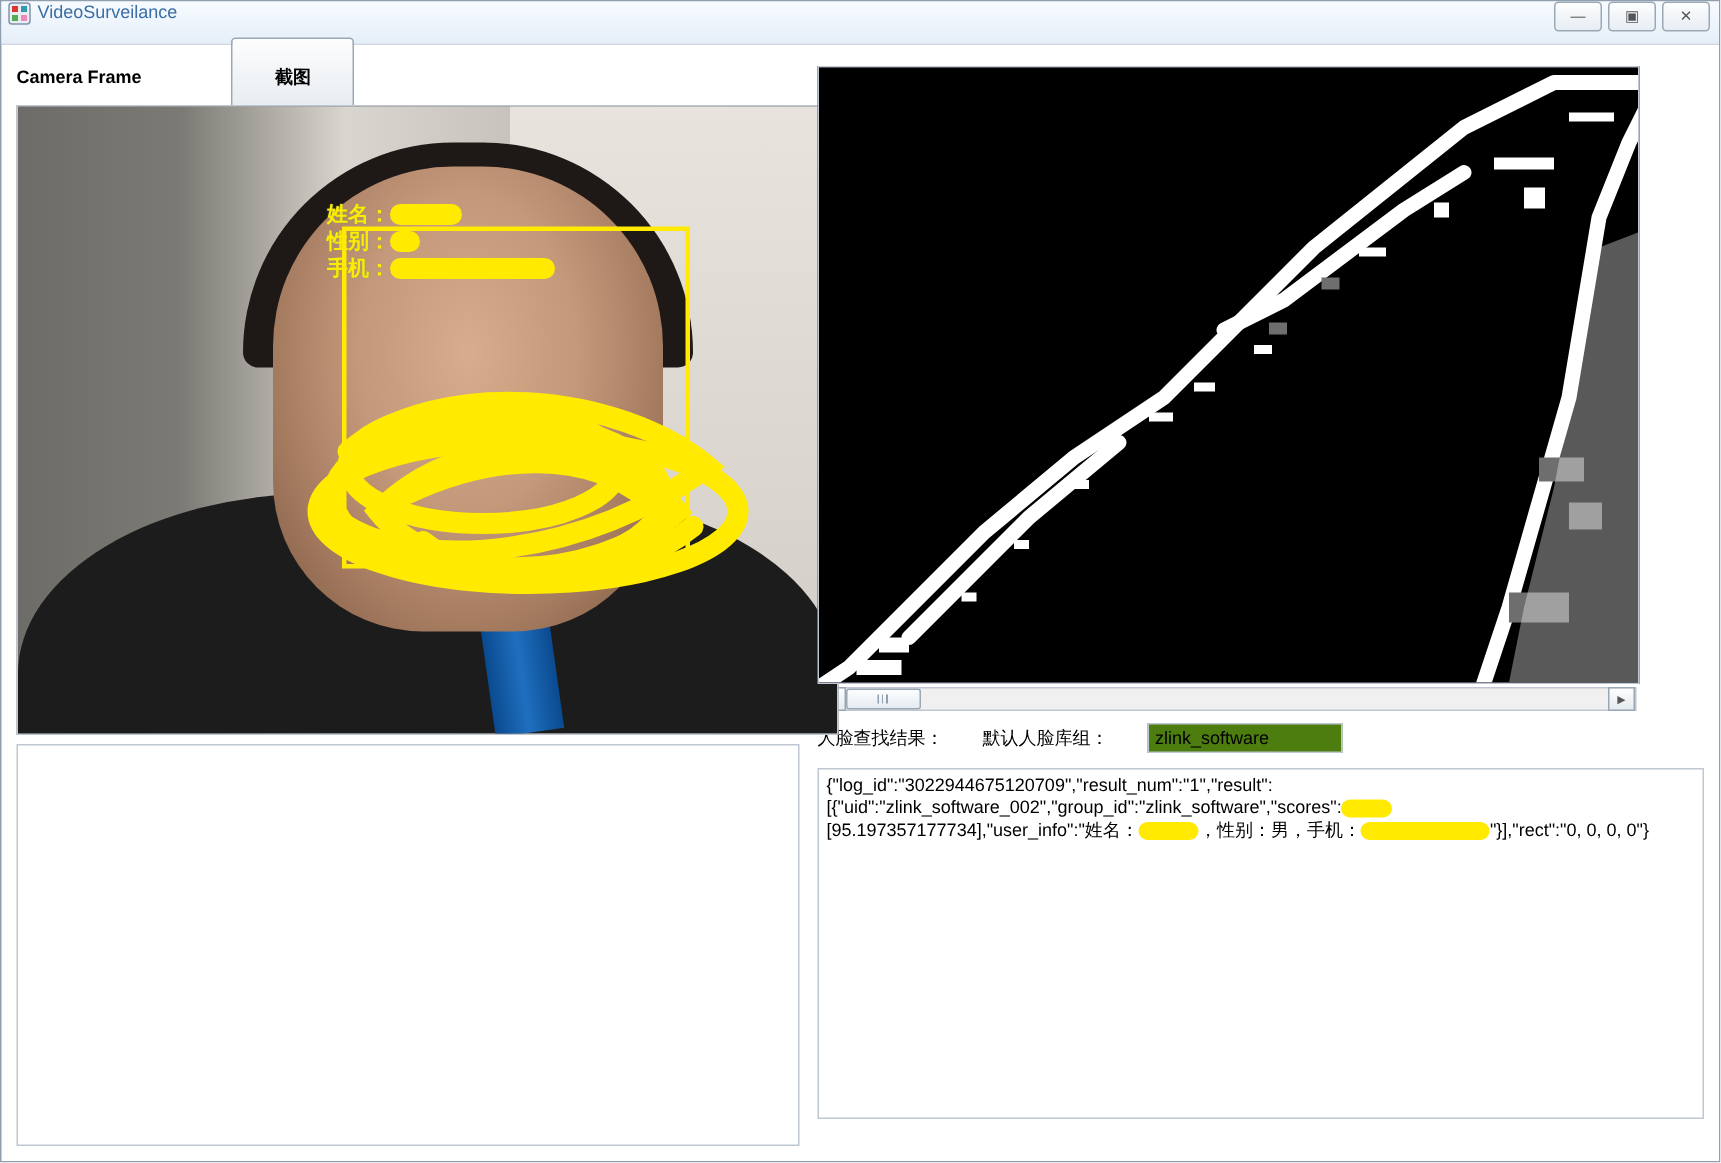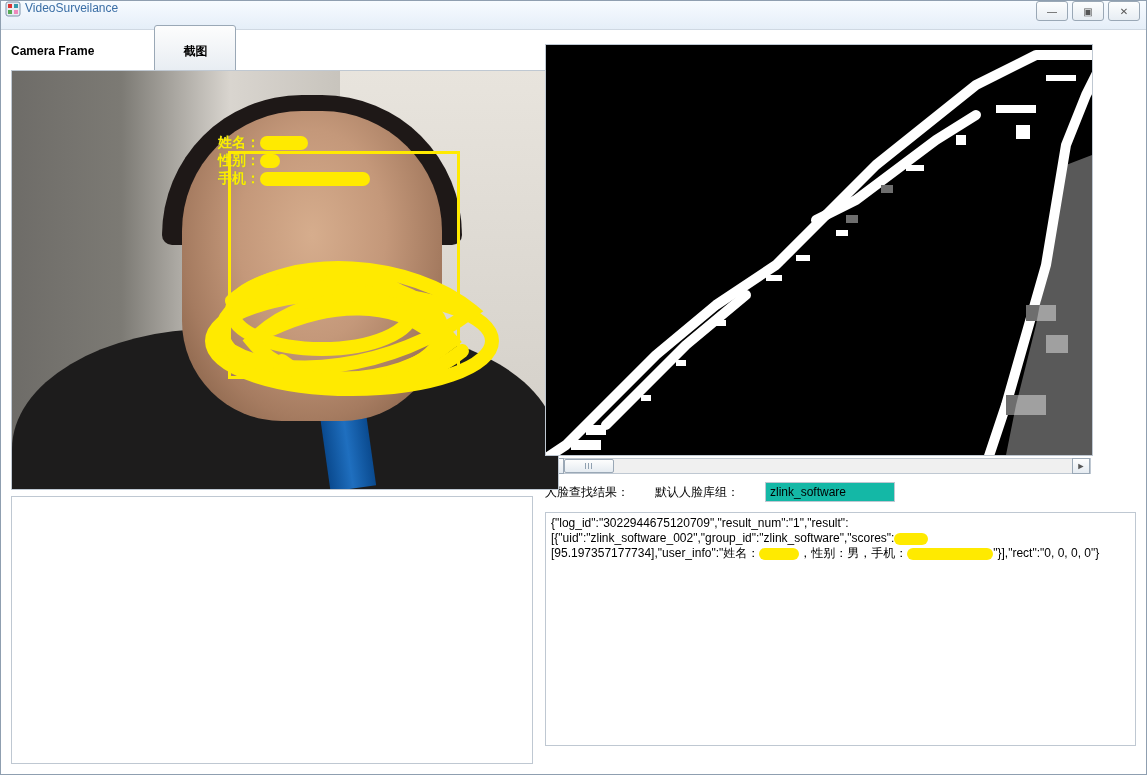--- a/index.html
+++ b/index.html
@@ -208,21 +208,21 @@
     background: repeating-linear-gradient(90deg,#8fa0b0 0 1px, transparent 1px 3px);
   }
 
   .search-row {
     margin-top: 8px;
     display:flex; align-items:center; gap: 26px;
   }
   .text-input {
     height: 18px;
     border: 1px solid #bfc8d2;
-    background:#14b8a6;
+    background:#4d7c0f;
     padding: 0 4px;
     font-size:12px;
     width: 120px;
   }
 
   .result-box {
     margin-top: 10px;
     height: 226px;
     border: 1px solid #bfc8d2;
     background:#fff;

